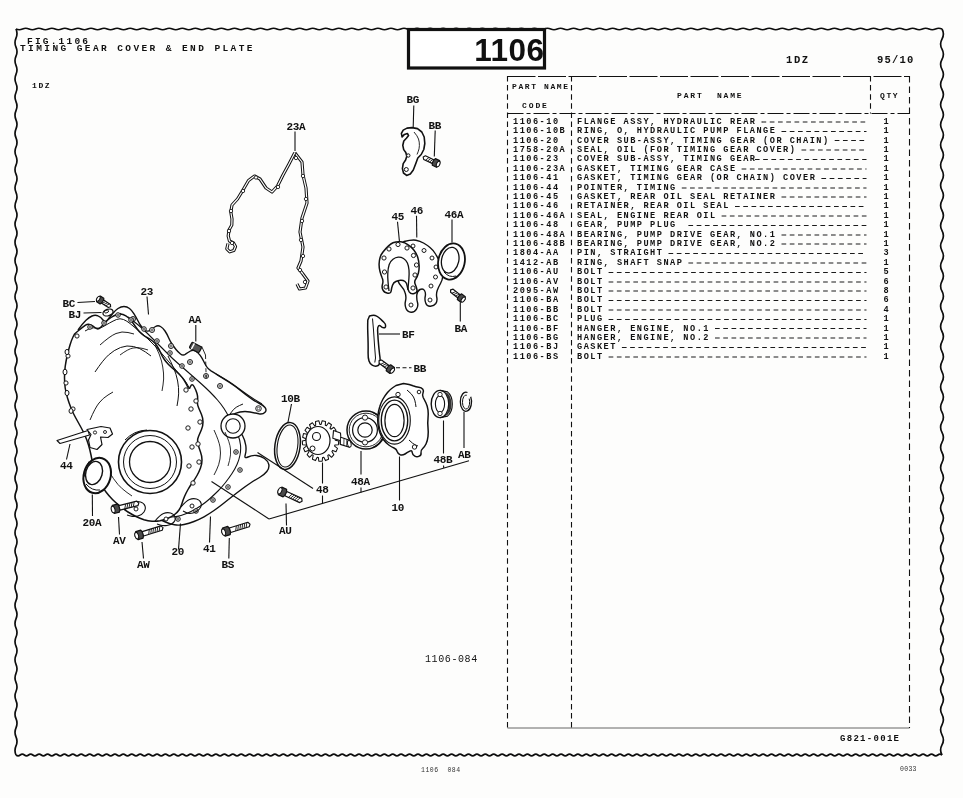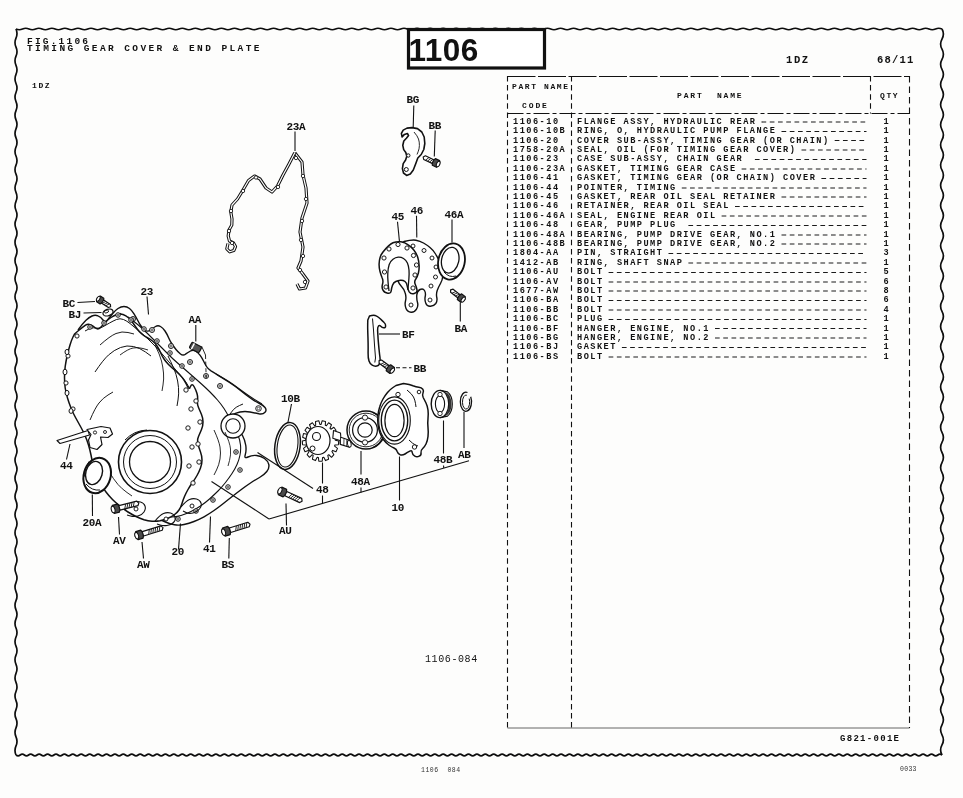--- a/index.html
+++ b/index.html
@@ -418,46 +418,46 @@
 <text x="458.0" y="457.5" class="lbl">AB</text>
 <line x1="464.0" y1="412.0" x2="464.0" y2="448.0" stroke="#111" stroke-width="1.1"></line>
 
 <line x1="211.5" y1="481.5" x2="269.0" y2="519.0" stroke="#111" stroke-width="1.1"></line>
 <line x1="269.0" y1="519.0" x2="469.0" y2="460.8" stroke="#111" stroke-width="1.1"></line>
 <line x1="257.5" y1="452.5" x2="313.0" y2="488.5" stroke="#111" stroke-width="1.1"></line>
 </svg>
 
 <div class="hd" style="left:27px;top:35.8px;font-size:9.5px;letter-spacing:2.2px">FIG.1106</div>
 
-<div class="hd" style="left:27px;top:43.4px;font-size:9.5px;letter-spacing:2.4px">TIMING GEAR COVER &amp; END PLATE</div>
-
-<div class="hd" style="left:408.5px;top:32px;width:136px;text-align:left;font-size:31.5px;letter-spacing:0.5px;font-family:'Liberation Sans',sans-serif">1106</div>
+<div class="hd" style="left:20px;top:43.4px;font-size:9.5px;letter-spacing:2.4px">TIMING GEAR COVER &amp; END PLATE</div>
+
+<div class="hd" style="left:408.5px;top:32px;width:136px;text-align:right;font-size:31.5px;letter-spacing:0.5px;font-family:'Liberation Sans',sans-serif">1106</div>
 
 <div class="hd" style="left:32px;top:81px;font-size:8px;letter-spacing:1.6px">1DZ</div>
 
 <div class="hd" style="left:786px;top:53.5px;font-size:10.5px;letter-spacing:1.6px">1DZ</div>
 
-<div class="hd" style="left:877px;top:53.5px;font-size:10.5px;letter-spacing:1.2px">68/11</div>
+<div class="hd" style="left:877px;top:53.5px;font-size:10.5px;letter-spacing:1.2px">95/10</div>
 
 <div class="hd" style="left:512px;top:82px;font-size:8px;letter-spacing:1.6px">PART NAME</div>
 <div class="hd" style="left:522px;top:101px;font-size:8px;letter-spacing:1.9px">CODE</div>
 
 <div class="hd" style="left:677px;top:90.5px;font-size:8px;letter-spacing:1.85px">PART  NAME</div>
 
 <div class="hd" style="left:880px;top:91px;font-size:8px;letter-spacing:1.6px">QTY</div>
 
 <div class="trow" style="top:117.8px"><span class="tcode">1106-10</span><span class="tname">FLANGE ASSY, HYDRAULIC REAR</span><span class="tqty">1</span></div>
 
 <div class="trow" style="top:127.2px"><span class="tcode">1106-10B</span><span class="tname">RING, O, HYDRAULIC PUMP FLANGE</span><span class="tqty">1</span></div>
 
 <div class="trow" style="top:136.6px"><span class="tcode">1106-20</span><span class="tname">COVER SUB-ASSY, TIMING GEAR (OR CHAIN)</span><span class="tqty">1</span></div>
 
 <div class="trow" style="top:146.0px"><span class="tcode">1758-20A</span><span class="tname">SEAL, OIL (FOR TIMING GEAR COVER)</span><span class="tqty">1</span></div>
 
-<div class="trow" style="top:155.4px"><span class="tcode">1106-23</span><span class="tname">CASE SUB-ASSY, CHAIN GEAR</span><span class="tqty">1</span></div>
+<div class="trow" style="top:155.4px"><span class="tcode">1106-23</span><span class="tname">COVER SUB-ASSY, TIMING GEAR</span><span class="tqty">1</span></div>
 
 <div class="trow" style="top:164.8px"><span class="tcode">1106-23A</span><span class="tname">GASKET, TIMING GEAR CASE</span><span class="tqty">1</span></div>
 
 <div class="trow" style="top:174.2px"><span class="tcode">1106-41</span><span class="tname">GASKET, TIMING GEAR (OR CHAIN) COVER</span><span class="tqty">1</span></div>
 
 <div class="trow" style="top:183.6px"><span class="tcode">1106-44</span><span class="tname">POINTER, TIMING</span><span class="tqty">1</span></div>
 
 <div class="trow" style="top:193.0px"><span class="tcode">1106-45</span><span class="tname">GASKET, REAR OIL SEAL RETAINER</span><span class="tqty">1</span></div>
 
 <div class="trow" style="top:202.4px"><span class="tcode">1106-46</span><span class="tname">RETAINER, REAR OIL SEAL</span><span class="tqty">1</span></div>
@@ -471,21 +471,21 @@
 <div class="trow" style="top:240.0px"><span class="tcode">1106-48B</span><span class="tname">BEARING, PUMP DRIVE GEAR, NO.2</span><span class="tqty">1</span></div>
 
 <div class="trow" style="top:249.4px"><span class="tcode">1804-AA</span><span class="tname">PIN, STRAIGHT</span><span class="tqty">3</span></div>
 
 <div class="trow" style="top:258.8px"><span class="tcode">1412-AB</span><span class="tname">RING, SHAFT SNAP</span><span class="tqty">1</span></div>
 
 <div class="trow" style="top:268.2px"><span class="tcode">1106-AU</span><span class="tname">BOLT</span><span class="tqty">5</span></div>
 
 <div class="trow" style="top:277.6px"><span class="tcode">1106-AV</span><span class="tname">BOLT</span><span class="tqty">6</span></div>
 
-<div class="trow" style="top:287.0px"><span class="tcode">1677-AW</span><span class="tname">BOLT</span><span class="tqty">8</span></div>
+<div class="trow" style="top:287.0px"><span class="tcode">2095-AW</span><span class="tname">BOLT</span><span class="tqty">8</span></div>
 
 <div class="trow" style="top:296.4px"><span class="tcode">1106-BA</span><span class="tname">BOLT</span><span class="tqty">6</span></div>
 
 <div class="trow" style="top:305.8px"><span class="tcode">1106-BB</span><span class="tname">BOLT</span><span class="tqty">4</span></div>
 
 <div class="trow" style="top:315.2px"><span class="tcode">1106-BC</span><span class="tname">PLUG</span><span class="tqty">1</span></div>
 
 <div class="trow" style="top:324.6px"><span class="tcode">1106-BF</span><span class="tname">HANGER, ENGINE, NO.1</span><span class="tqty">1</span></div>
 
 <div class="trow" style="top:334.0px"><span class="tcode">1106-BG</span><span class="tname">HANGER, ENGINE, NO.2</span><span class="tqty">1</span></div>

